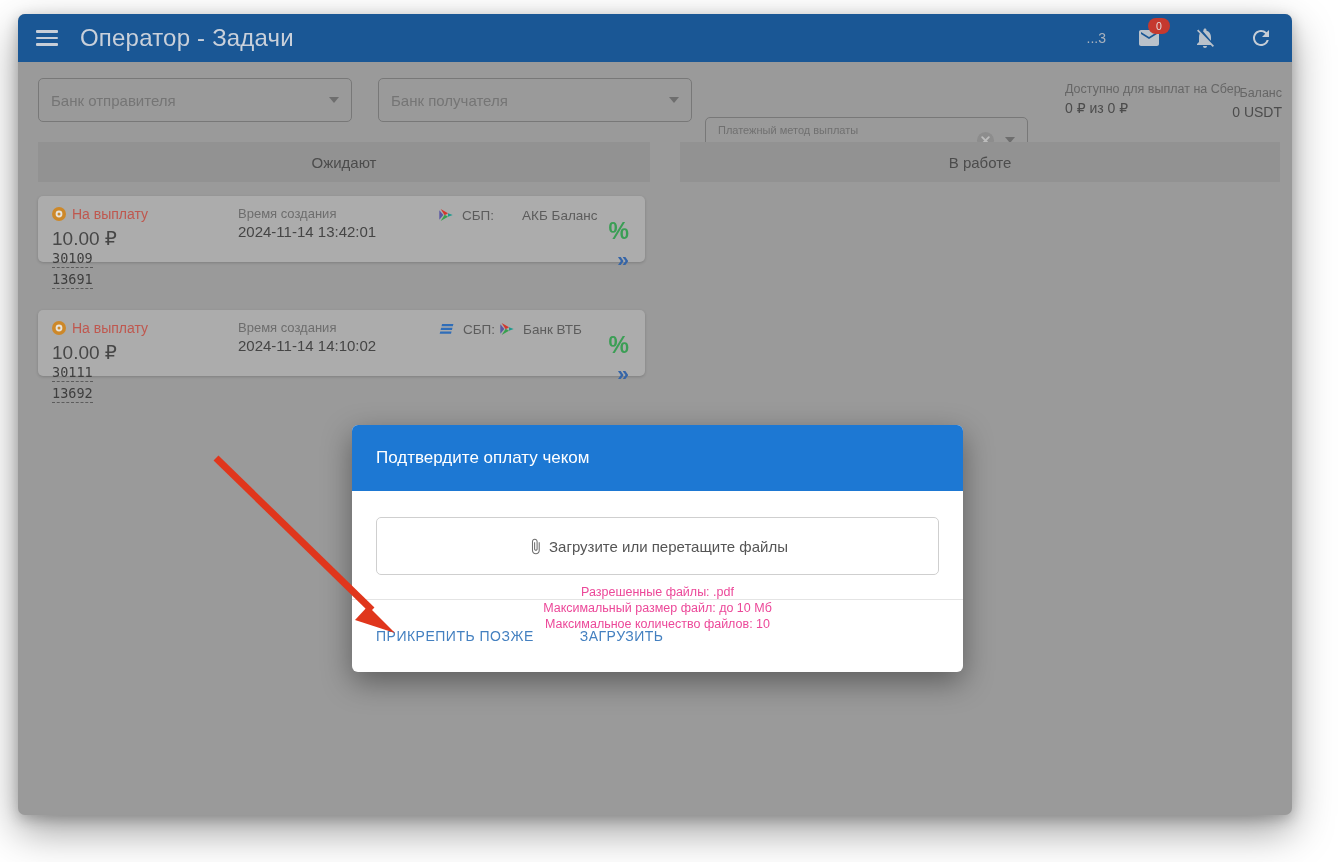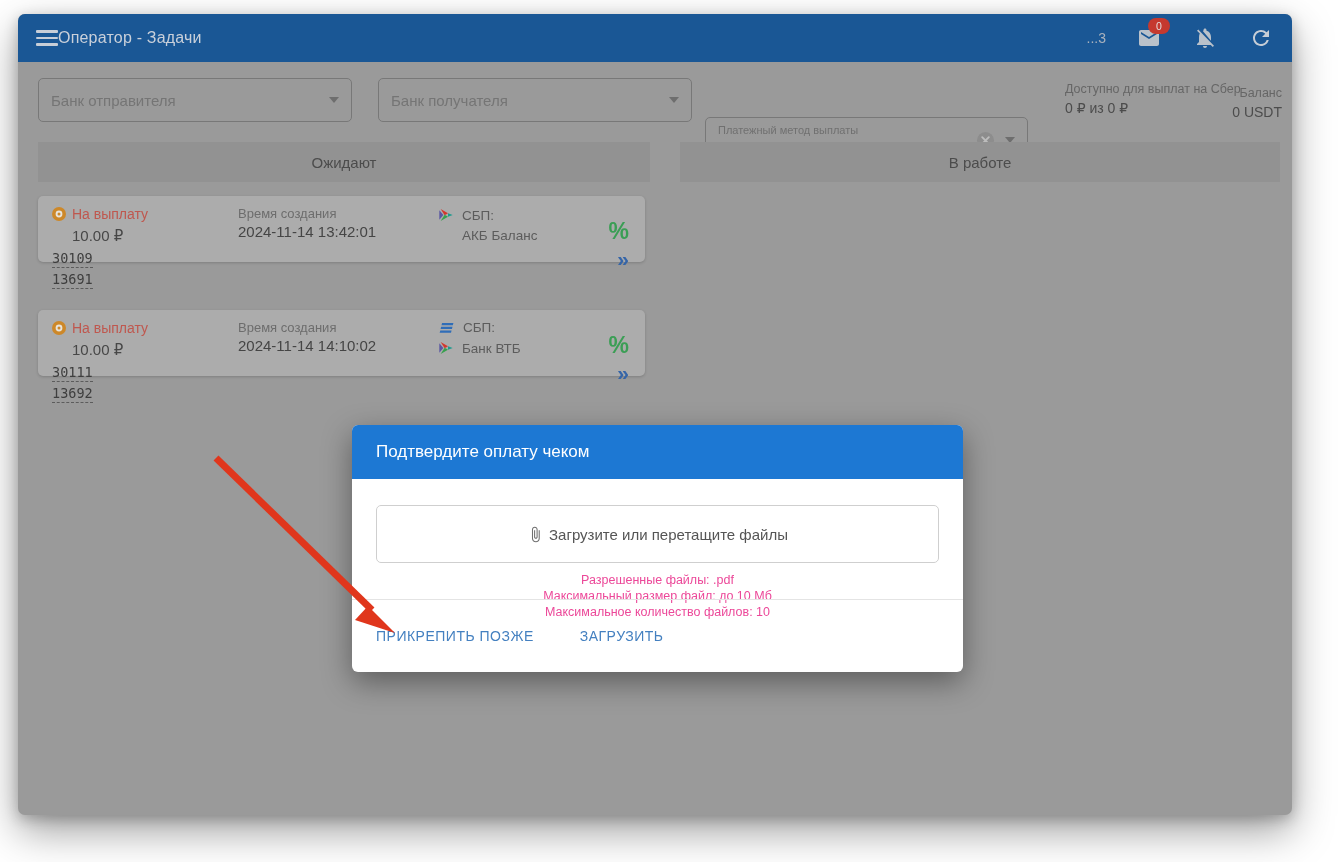--- a/index.html
+++ b/index.html
@@ -5,21 +5,21 @@
   html,body{margin:0;padding:0;background:#fff;font-family:"Liberation Sans","DejaVu Sans",sans-serif;}
   .stage{position:relative;width:1340px;height:862px;background:#fff;overflow:hidden;}
   .window{position:absolute;left:18px;top:14px;width:1274px;height:801px;background:#9a9a9a;
           border-radius:7px;box-shadow:0 16px 42px rgba(0,0,0,.38),0 4px 14px rgba(0,0,0,.22);overflow:hidden;}
 
   
   .appbar{position:absolute;left:0;top:0;right:0;height:48px;background:var(--c-header,#1a5795);
           display:flex;align-items:center;padding:0 18px;box-sizing:border-box;}
   .burger{width:22px;display:flex;flex-direction:column;gap:4px;cursor:pointer;}
   .burger i{display:block;height:2.5px;background:#c7ced8;border-radius:1px;}
-  .appbar-title{color:#c9d0da;font-size:16px;font-weight:500;letter-spacing:.2px;}
+  .appbar-title{color:#c9d0da;font-size:24px;font-weight:500;margin-left:22px;letter-spacing:.2px;}
   .appbar-right{margin-left:auto;display:flex;align-items:center;gap:30px;}
   .trunc{color:#a9b2bd;font-size:14px;}
   .icon-btn{position:relative;display:flex;align-items:center;justify-content:center;width:26px;height:26px;cursor:pointer;}
   .icon-btn svg{display:block;}
   .badge{position:absolute;top:-7px;right:-8px;min-width:16px;height:16px;border-radius:8px;background:var(--c-badge,#c5392f);
          color:#e4dcdc;font-size:10.5px;display:flex;align-items:center;justify-content:center;padding:0 3px;}
 
   
   .dd{position:absolute;height:44px;border:1px solid #787878;border-radius:5px;box-sizing:border-box;
       display:flex;align-items:center;padding:0 12px;cursor:pointer;}
@@ -38,36 +38,36 @@
 
   
   .colhead{position:absolute;height:40px;background:#929292;color:#4c4c4c;font-size:15px;
            display:flex;align-items:center;justify-content:center;}
 
   
   .card{position:absolute;width:607px;height:66px;background:#acacac;border-radius:5px;
         box-shadow:0 1px 3px rgba(0,0,0,.18);}
   .st-row{position:absolute;left:14px;top:10px;display:flex;align-items:center;gap:6px;
           color:var(--c-status,#bf574e);font-size:14px;cursor:pointer;}
-  .amount{position:absolute;left:14px;top:31px;font-size:15px;color:#474747;margin-left:20px;}
+  .amount{position:absolute;left:14px;top:31px;font-size:19px;color:#474747;}
   .ids{position:absolute;left:14px;top:54px;display:flex;flex-direction:column;gap:3px;}
   .idv{font-family:"DejaVu Sans Mono","Liberation Mono",monospace;font-size:13.5px;color:#3e3e3e;
        border-bottom:1px dashed #5c5c5c;align-self:flex-start;cursor:pointer;line-height:1.25;}
   .time-lbl{position:absolute;left:200px;top:10px;font-size:13px;color:#6d6d6d;}
   .time-val{position:absolute;left:200px;top:27px;font-size:15px;font-weight:500;color:#454545;}
-  .sbp-block{position:absolute;left:400px;top:10px;display:flex;flex-direction:column;gap:4px;}
+  .sbp-block{position:absolute;left:400px;top:10px;display:flex;flex-direction:row;gap:4px;}
   .sbp-row{display:flex;align-items:center;gap:8px;font-size:13.5px;color:#5c5c5c;}
   .sbp-row .spacer{width:16px;}
   .pct{position:absolute;right:16px;top:24px;color:var(--c-green,#3b9e55);font-size:23px;font-weight:700;cursor:pointer;line-height:1;}
   .chev{position:absolute;right:16px;top:52px;color:var(--c-chev,#3565a8);font-size:21px;font-weight:700;cursor:pointer;line-height:1;}
 
   
   .modal{position:absolute;left:334px;top:411px;width:611px;height:247px;background:#fff;border-radius:6px;
          box-shadow:0 10px 30px rgba(0,0,0,.4);z-index:10;overflow:hidden;}
-  .modal-head{height:54px;background:var(--c-modal,#1d78d3);display:flex;align-items:center;padding:0 24px;}
+  .modal-head{height:66px;background:var(--c-modal,#1d78d3);display:flex;align-items:center;padding:0 24px;}
   .modal-title{color:#fff;font-size:17px;font-weight:500;}
   .modal-body{padding:0 24px;}
   .dropzone{margin-top:26px;height:56px;border:1px solid #cfcfcf;border-radius:5px;display:flex;
             align-items:center;justify-content:center;gap:5px;color:#555;font-size:15px;cursor:pointer;}
   .rules{margin-top:9px;font-size:12.5px;color:#ec4899;line-height:16px;text-align:center;}
   .modal-foot{position:absolute;left:0;right:0;bottom:0;height:40px;border-top:1px solid #e4e4e4;
               display:flex;align-items:center;gap:30px;padding:16px 16px;}
   .txt-btn{color:var(--c-accent,#4480c0);font-size:14px;font-weight:500;letter-spacing:.5px;cursor:pointer;padding:4px 8px;}
 
   

